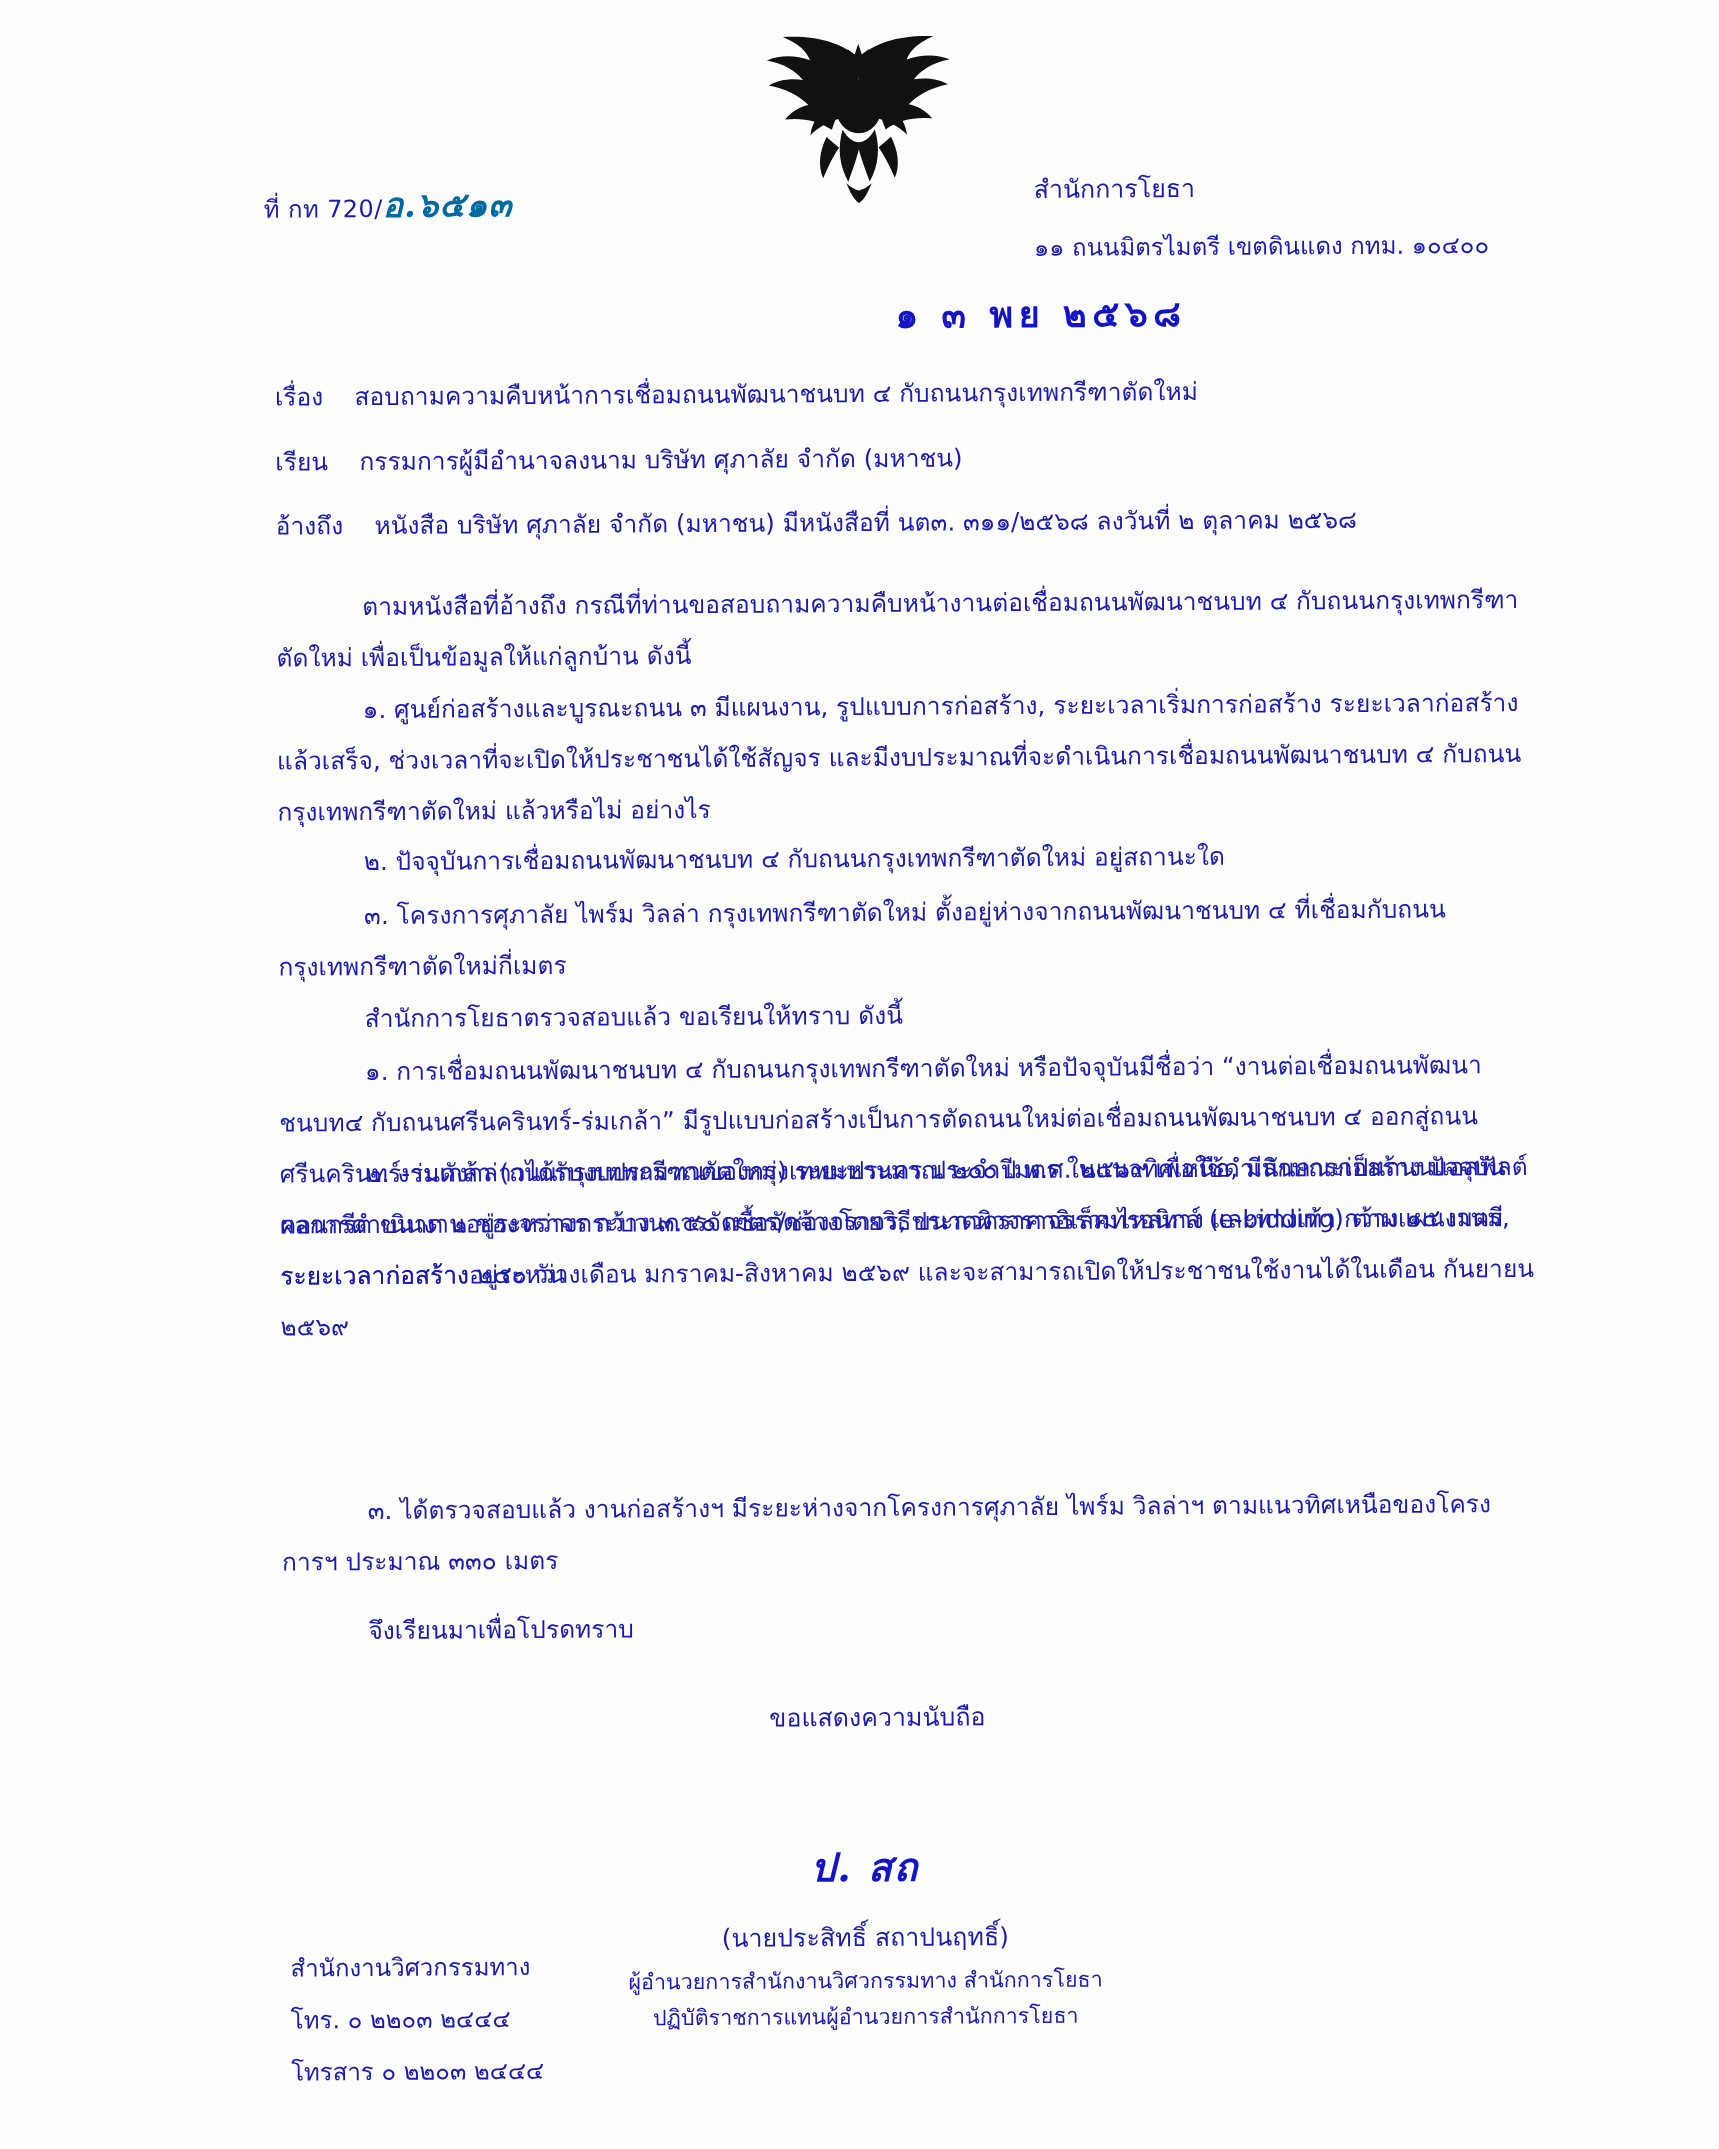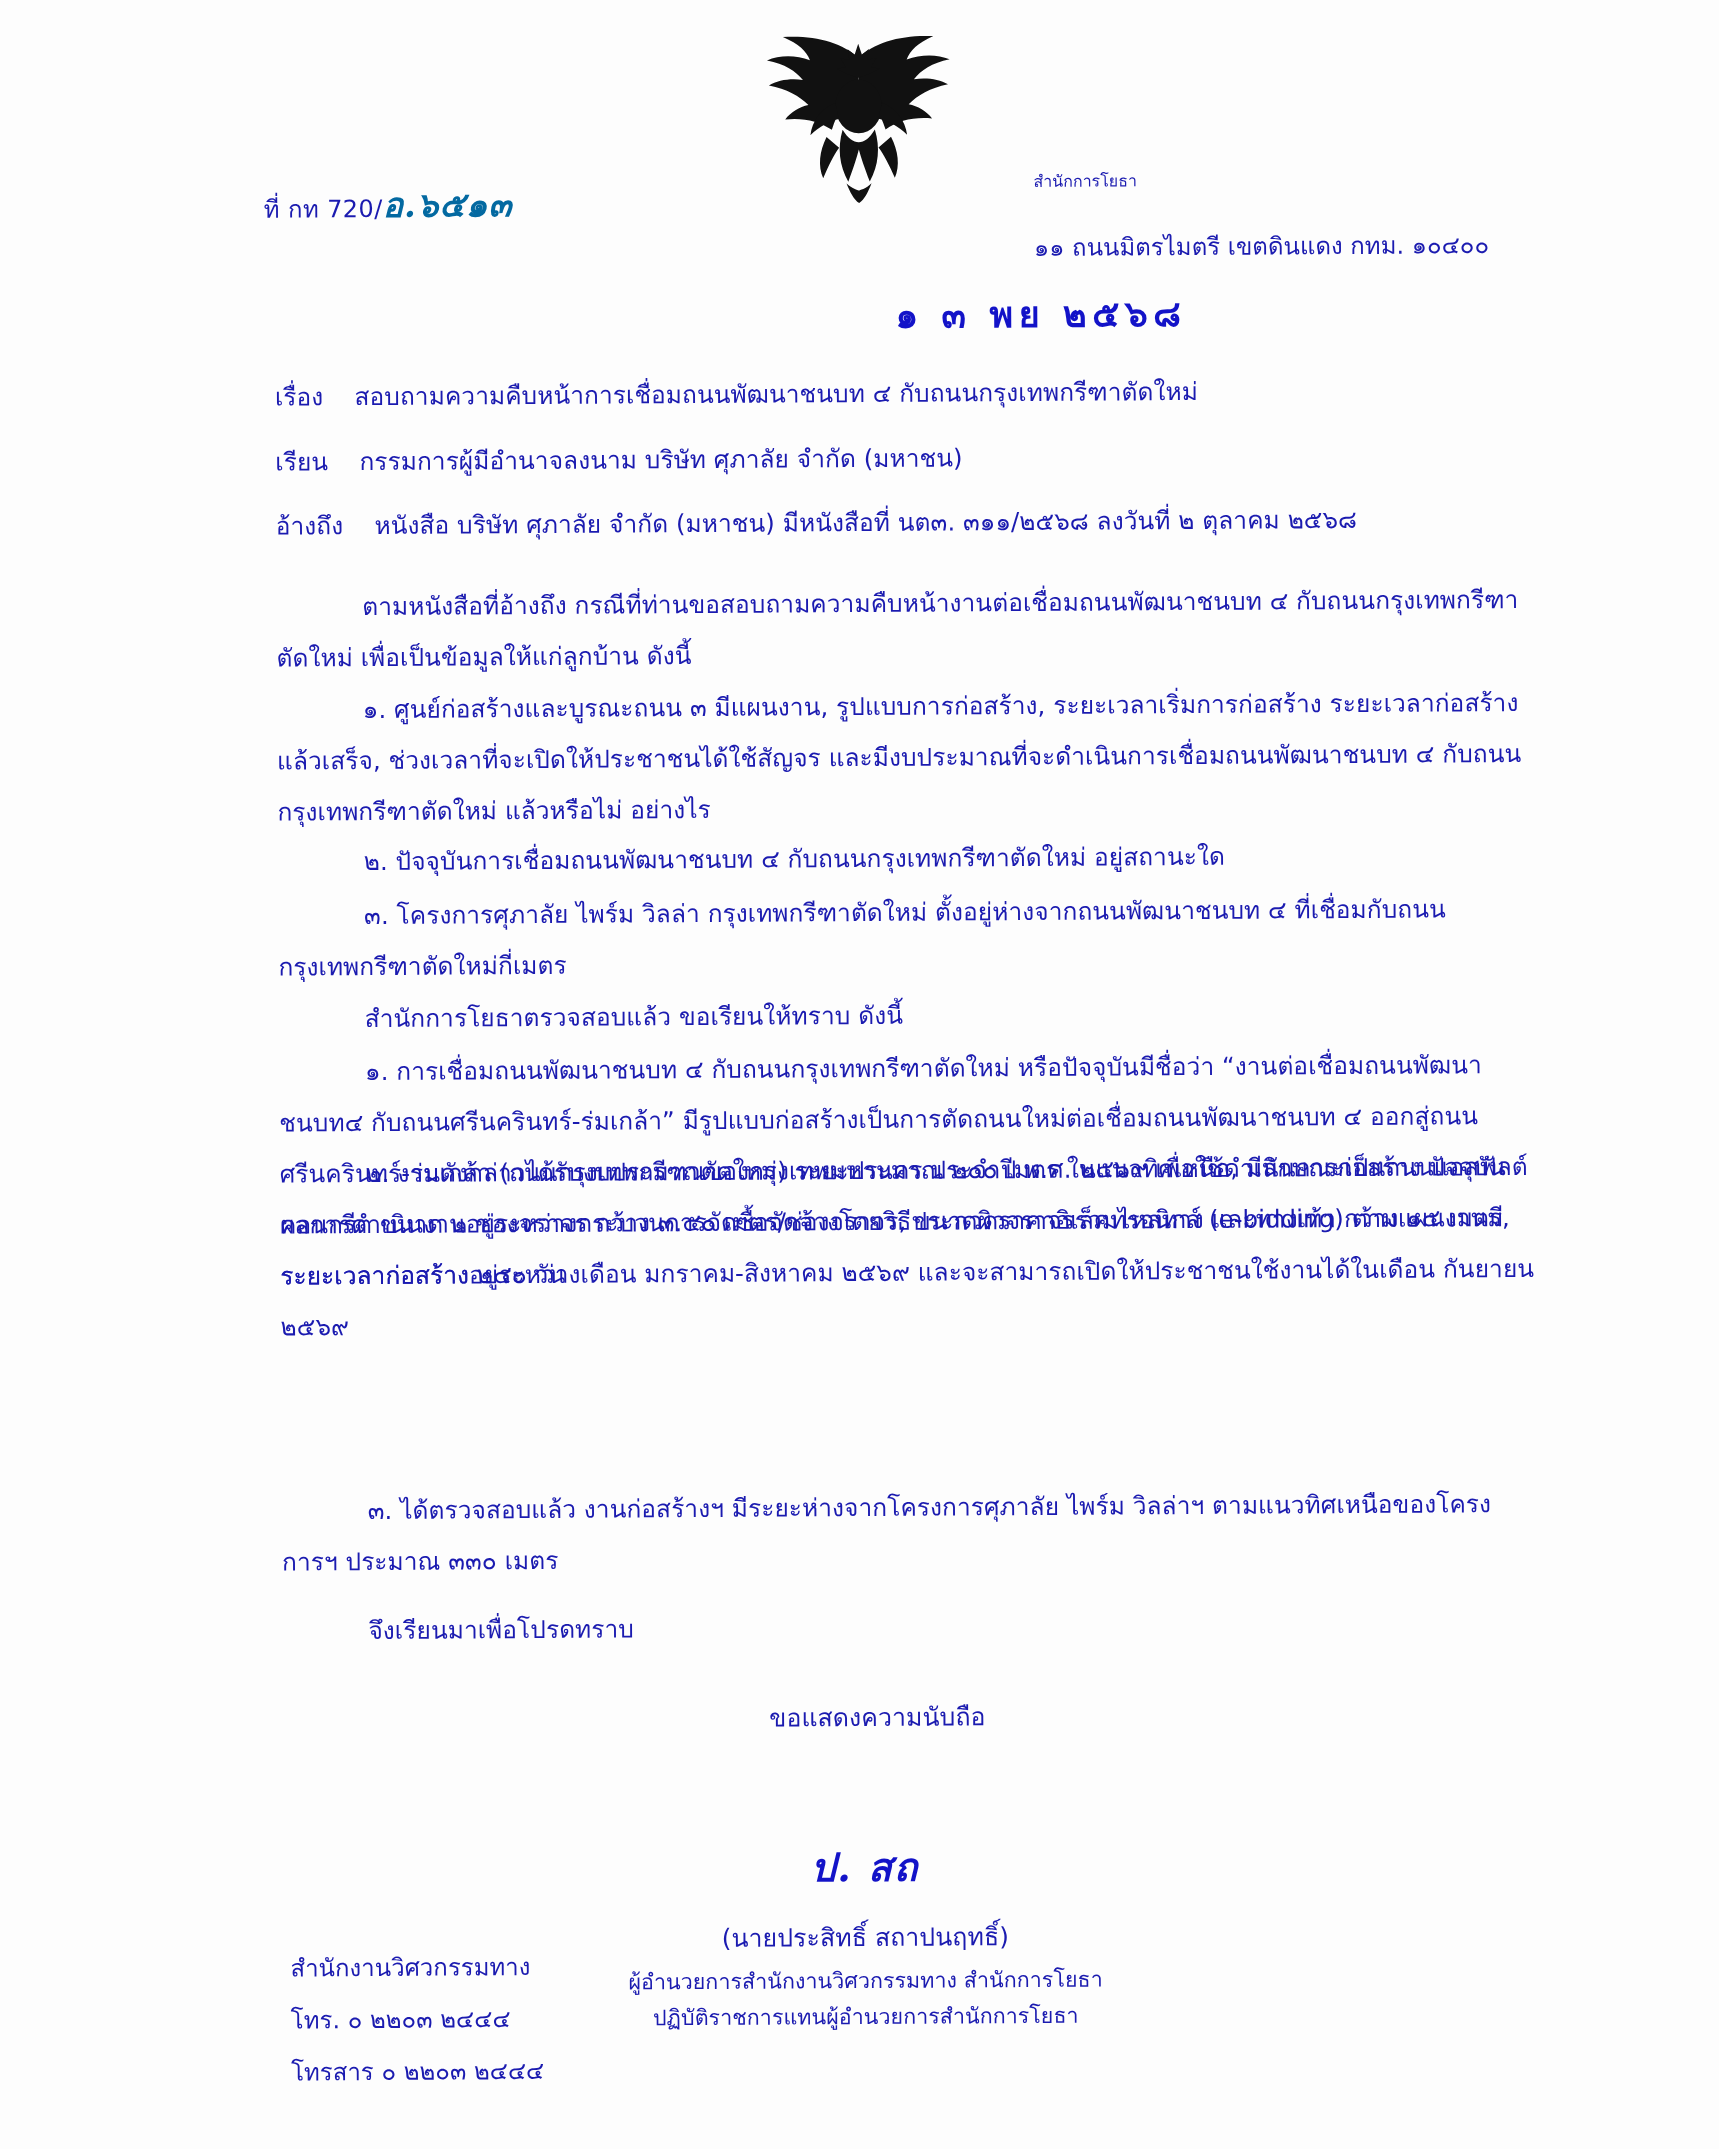--- a/index.html
+++ b/index.html
@@ -60,21 +60,21 @@
     font-weight: bold;
     color: #0369a1;
     letter-spacing: 0.9px;
   }
 
   
   .office-name {
     position: absolute;
     left: 1039px;
     top: 170px;
-    font-size: 16px;
+    font-size: 25px;
     white-space: nowrap;
   }
   .office-address {
     position: absolute;
     left: 1039px;
     top: 229px;
     font-size: 24px;
     white-space: nowrap;
   }
 

